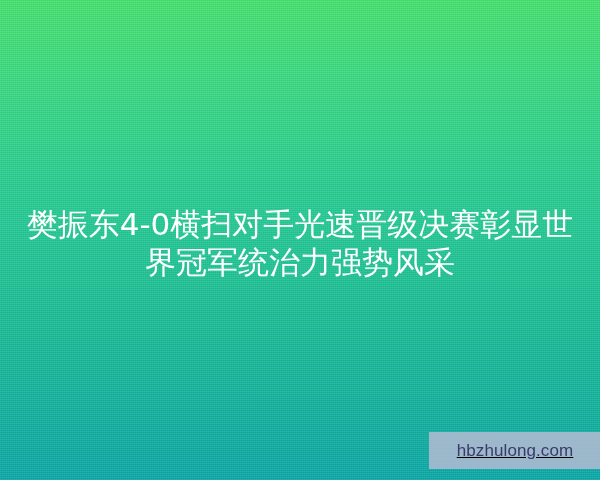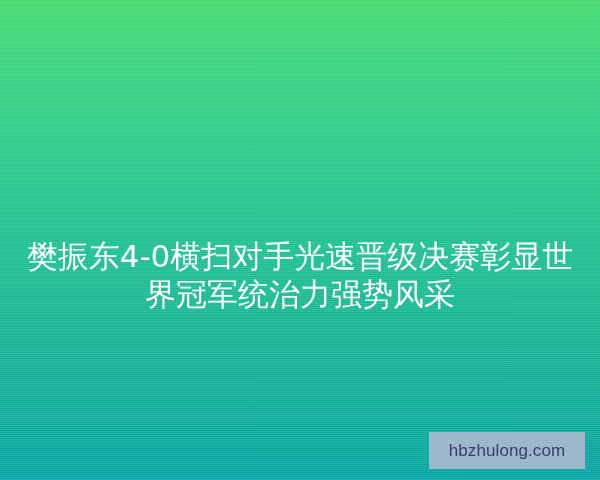--- a/index.html
+++ b/index.html
@@ -78,35 +78,35 @@
     padding: 0 20px;
     box-sizing: border-box;
     text-align: center;
     color: #ffffff;
     font-size: 31px;
     line-height: 38px;
     letter-spacing: 0px;
     font-weight: 400;
     white-space: pre-line;
     font-family: "DejaVu Sans", "Liberation Sans", sans-serif;
-    margin-top: 32px;
   }
 
   
   #watermark {
     position: absolute;
     left: 429px;
     top: 432px;
-    width: 156px;
+    width: 172px;
     height: 37px;
     background: rgba(190, 188, 214, 0.80);
     display: flex;
     align-items: center;
     justify-content: center;
     box-sizing: border-box;
+    text-decoration: underline;
   }
   #watermark-text {
     color: #3b3b6b;
     font-size: 17px;
     line-height: 17px;
     letter-spacing: 0.1px;
     font-family: "Liberation Sans", "DejaVu Sans", sans-serif;
     font-weight: 400;
     white-space: nowrap;
   }

